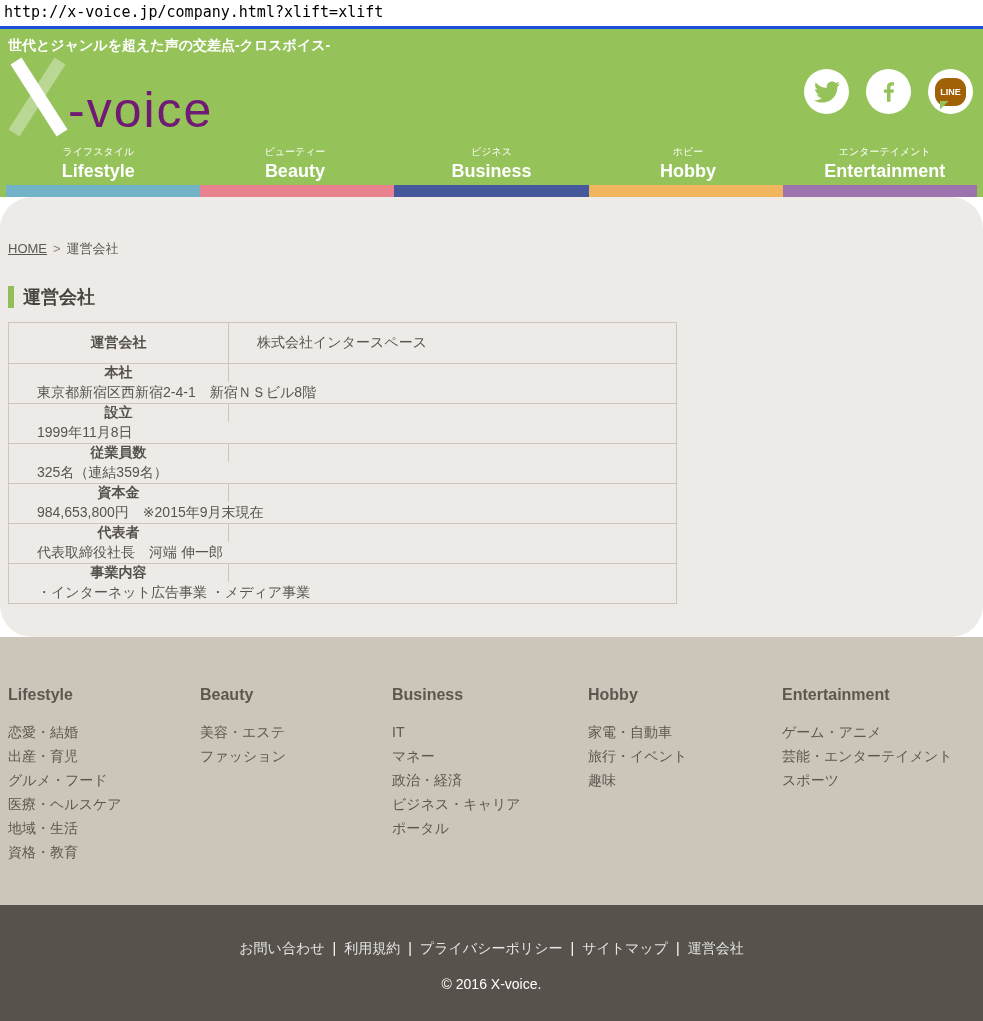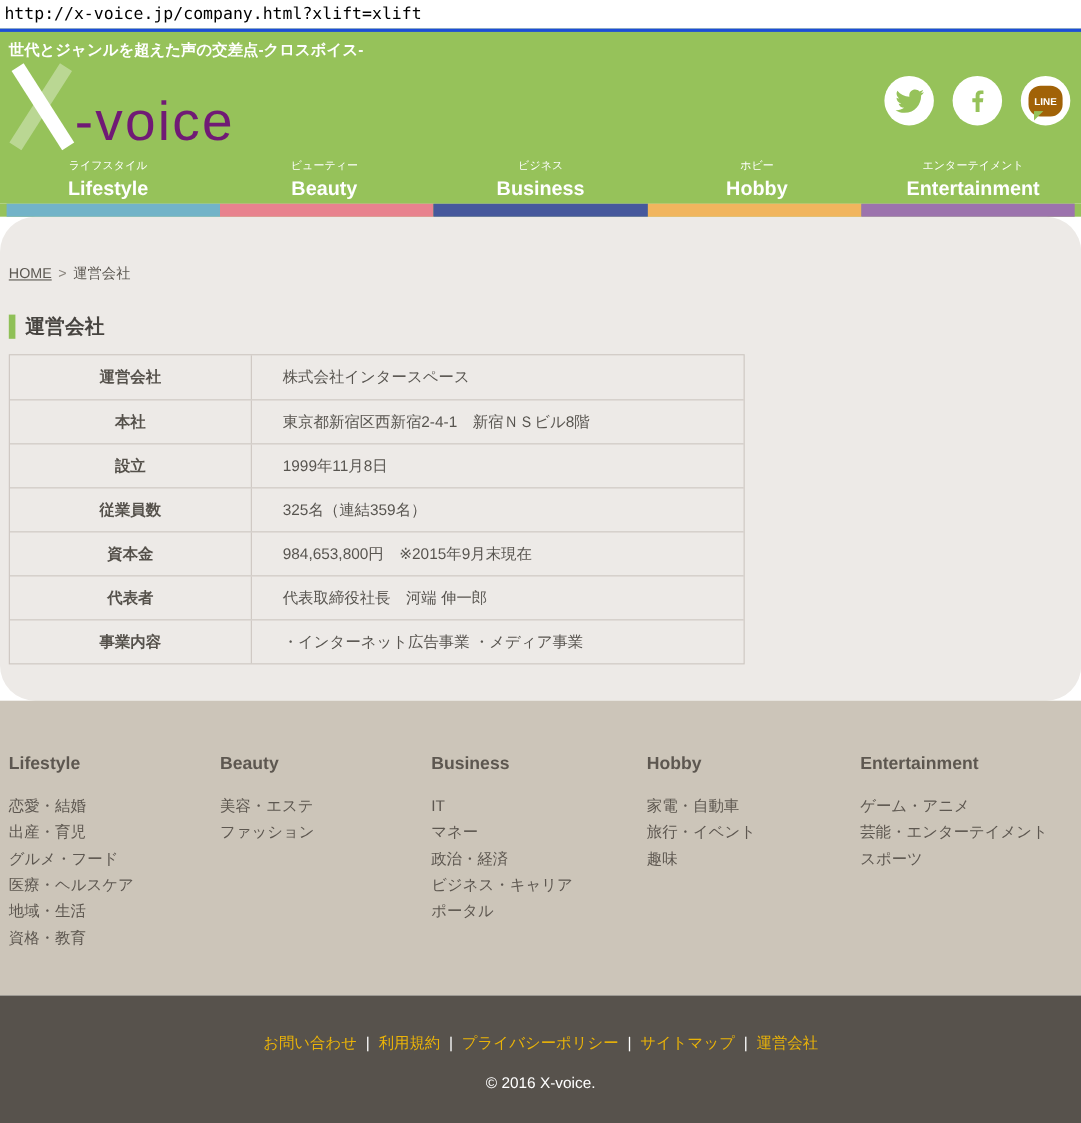--- a/index.html
+++ b/index.html
@@ -45,38 +45,38 @@
   .content { background: #edeae7; height: 440px; padding: 43px 0 0 8px; border-radius: 32px; }
   .breadcrumb { font-size: 13px; color: #5c5852; }
   .breadcrumb a { color: #5c5852; text-decoration: underline; cursor: pointer; }
   .bc-sep { margin: 0 6px; color: #8a857e; }
   .page-title { display: flex; align-items: center; margin-top: 27px; }
   .title-accent { width: 6px; height: 22px; background: #8fc057; margin-right: 9px; }
   .page-title h1 { font-size: 18px; color: #474440; font-weight: bold; }
 
   .company-table { margin-top: 13px; width: 669px; border: 1px solid #ccc6c0; }
   .ct-row { display: flex; height: 40px; }
-  .ct-row + .ct-row { border-top: 1px solid #ccc6c0; }
+  .ct-row + .ct-row { border-top: 1px solid #ccc6c0; flex-direction: column; }
   .ct-label { width: 220px; border-right: 1px solid #ccc6c0; display: flex;
               align-items: center; justify-content: center;
               font-size: 14px; font-weight: bold; color: #55514b; }
   .ct-value { flex: 1; display: flex; align-items: center; padding-left: 28px;
               font-size: 14px; color: #585550; }
 
   
   .sitemap { background: #ccc5b9; height: 268px; padding: 49px 0 0 8px;
              display: grid; grid-template-columns: 192px 192px 196px 194px 1fr; }
   .sm-title { font-size: 16px; font-weight: bold; color: #5d5750; }
   .sm-list { list-style: none; margin-top: 16px; }
   .sm-list li { font-size: 14px; color: #5d5750; line-height: 24px; cursor: pointer; }
 
   
   .bottom { background: #57524c; height: 116px; color: #fff; text-align: center; padding-top: 35px; }
   .bottom-links { font-size: 14px; }
-  .bottom-links a { color: #eab308; text-decoration: none; cursor: pointer; }
+  .bottom-links a { color: #e5e5e5; text-decoration: none; cursor: pointer; }
   .bl-sep { margin: 0 8px; }
   .copyright { font-size: 14px; margin-top: 18px; }
 </style>
 </head>
 <body>
 
 <div class="page">
 
   <div class="urlbar">
     <span>http://x-voice.jp/company.html?xlift=xlift</span>

